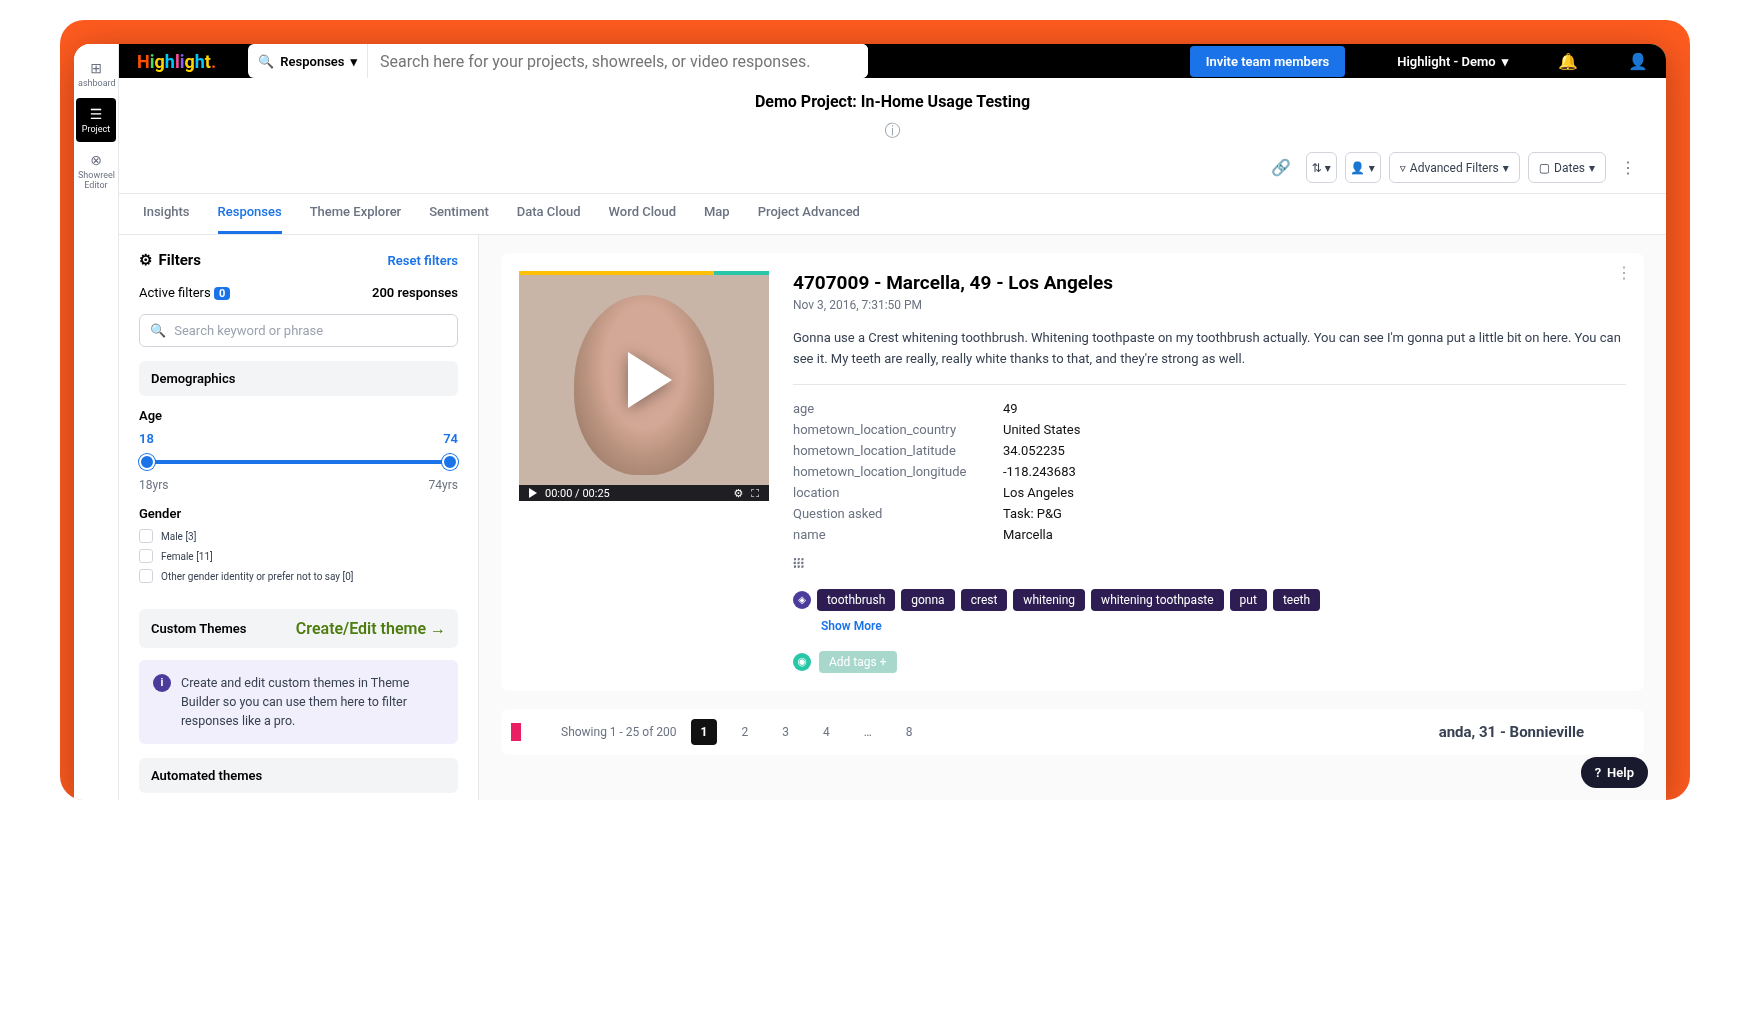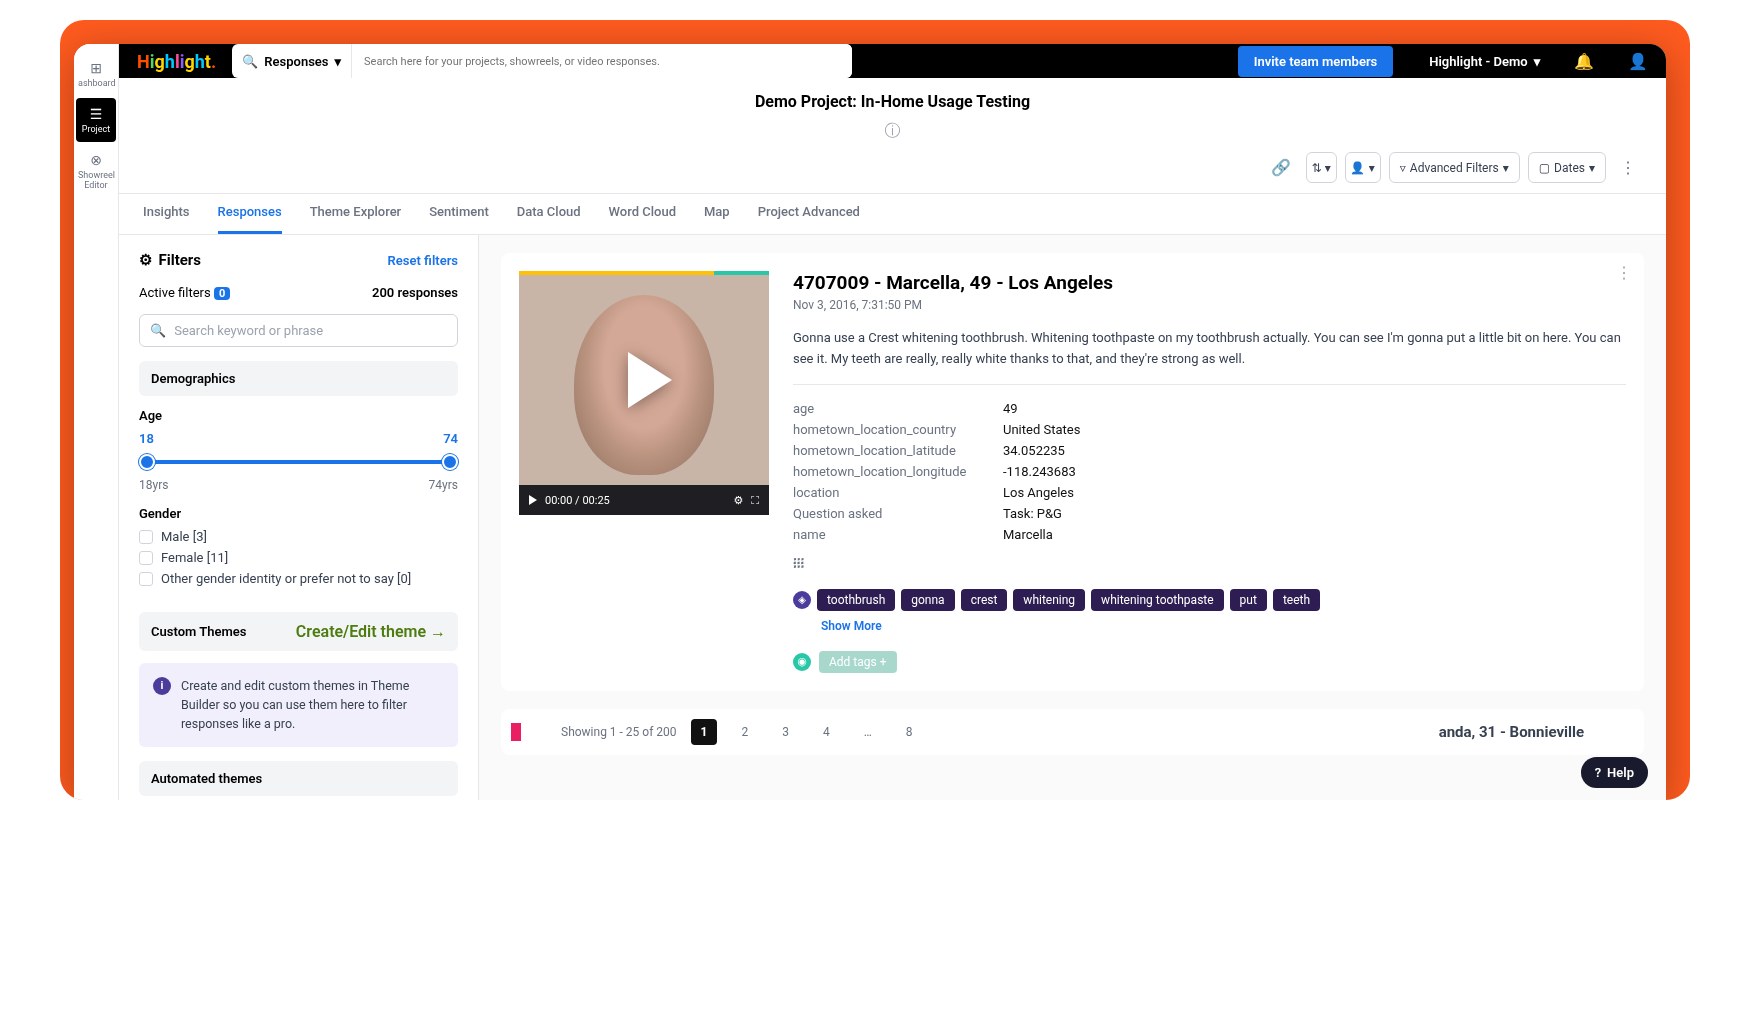--- a/index.html
+++ b/index.html
@@ -4,26 +4,26 @@
 <style>
 * { box-sizing: border-box; margin: 0; padding: 0; font-family: -apple-system, BlinkMacSystemFont, "Segoe UI", Roboto, sans-serif; }
 body { background: #fff; }
 .orange-frame { background: #ff5b1f; border-radius: 24px; padding: 24px 24px 0 24px; margin: 20px 60px; position: relative; overflow: hidden; height: 780px; }
 .app-window { background: #fff; border-radius: 16px 16px 0 0; overflow: hidden; position: relative; height: 100%; box-shadow: 0 8px 40px rgba(0,0,0,0.3); margin-left: -10px; }
 .sidebar-strip { position: absolute; left: 0; top: 0; bottom: 0; width: 45px; background: #fff; border-right: 1px solid #e5e7eb; display: flex; flex-direction: column; align-items: center; padding-top: 8px; z-index: 5; }
 .sidebar-item-strip { width: 40px; padding: 8px 2px; text-align: center; font-size: 9px; color: #6b7280; cursor: pointer; margin-bottom: 2px; }
 .sidebar-item-strip.active { background: #000; color: #fff; border-radius: 4px; }
 .sidebar-icon { display: block; margin: 0 auto 2px; font-size: 14px; }
 .main-area { margin-left: 45px; height: 100%; display: flex; flex-direction: column; }
-.topbar { background: #000; height: 34px; display: flex; align-items: center; padding: 0 18px; gap: 16px; }
+.topbar { background: #000; height: 34px; display: flex; align-items: center; padding: 0 18px; gap: 32px; }
 .logo { font-weight: 700; font-size: 18px; }
 .logo .h { color: #ff4d00; } .logo .i { color: #4bd865; } .logo .g { color: #ffd400; } .logo .hh { color: #00c7ff; } .logo .l { color: #ff4d9c; } .logo .ii { color: #8a5cff; } .logo .t { color: #ffd400; } .logo .dot { color: #ff4d00; }
 .search-wrap { display: flex; align-items: center; background: #fff; border-radius: 6px; overflow: hidden; flex: 0 0 620px; height: 34px; }
 .search-left { display: flex; align-items: center; padding: 0 10px; gap: 6px; border-right: 1px solid #e5e7eb; height: 100%; font-size: 13px; font-weight: 600; }
-.search-input { border: none; outline: none; flex: 1; padding: 0 12px; font-size: 11px; color: #6b7280; height: 100%; }
+.search-input { border: none; outline: none; flex: 1; padding: 0 12px; font-size: 16px; color: #6b7280; height: 100%; }
 .invite-btn { background: #1a73e8; color: #fff; border: none; border-radius: 4px; padding: 8px 16px; font-size: 13px; font-weight: 600; cursor: pointer; margin-left: auto; }
 .account-sel { color: #fff; font-size: 13px; font-weight: 600; margin-left: 20px; display: flex; align-items: center; gap: 6px; }
 .topbar-icon { color: #fff; margin-left: 18px; cursor: pointer; }
 .project-header { display: flex; align-items: center; padding: 14px 24px 10px; border-bottom: 1px solid #e5e7eb; gap: 10px; flex-direction: column; }
 .project-title { font-size: 16px; font-weight: 700; }
 .header-actions { margin-left: auto; display: flex; gap: 8px; }
 .header-btn { border: 1px solid #d1d5db; background: #fff; border-radius: 6px; padding: 5px 10px; font-size: 12px; display: flex; align-items: center; gap: 4px; cursor: pointer; color: #374151; }
 .icon-btn { padding: 5px; }
 .tabs { display: flex; padding: 0 24px; gap: 28px; border-bottom: 1px solid #e5e7eb; }
 .tab { padding: 10px 0 12px; font-size: 13px; color: #6b7280; cursor: pointer; border-bottom: 3px solid transparent; font-weight: 500; }
@@ -37,35 +37,35 @@
 .badge { background: #1a73e8; color: #fff; border-radius: 4px; padding: 0 5px; font-size: 11px; font-weight: 700; }
 .search-kw { border: 1px solid #d1d5db; border-radius: 6px; padding: 8px 10px; display: flex; align-items: center; gap: 8px; margin-bottom: 14px; color: #9ca3af; font-size: 13px; }
 .section-head { background: #f3f4f6; padding: 10px 12px; font-size: 13px; font-weight: 600; border-radius: 6px; margin-bottom: 12px; display: flex; align-items: center; }
 .age-label { font-size: 13px; font-weight: 600; margin-bottom: 8px; }
 .range-row { display: flex; justify-content: space-between; font-size: 13px; color: #1a73e8; font-weight: 600; }
 .slider { position: relative; height: 20px; margin: 6px 0; }
 .slider-track { position: absolute; top: 8px; left: 0; right: 0; height: 4px; background: #1a73e8; border-radius: 2px; }
 .slider-thumb { position: absolute; top: 2px; width: 16px; height: 16px; background: #1a73e8; border-radius: 50%; border: 2px solid #fff; box-shadow: 0 0 0 1px #1a73e8; }
 .range-row.sub { color: #6b7280; font-weight: 400; font-size: 12px; margin-bottom: 14px; }
 .gender-title { font-size: 13px; font-weight: 600; margin-bottom: 8px; }
-.check-row { display: flex; align-items: center; gap: 8px; font-size: 13px; margin-bottom: 6px; color: #374151; }
+.check-row { display: flex; align-items: center; gap: 8px; font-size: 10px; margin-bottom: 6px; color: #374151; }
 .check-box { width: 14px; height: 14px; border: 1.5px solid #d1d5db; border-radius: 3px; }
 .theme-link { color: #4d7c0f; font-size: 16px; font-weight: 600; margin-left: auto; }
 .theme-info { background: #f1effc; border-radius: 6px; padding: 14px; display: flex; gap: 10px; font-size: 12.5px; line-height: 1.5; color: #374151; margin-bottom: 14px; }
 .info-dot { width: 18px; height: 18px; background: #4b3c9b; border-radius: 50%; color: #fff; font-size: 11px; font-weight: 700; display: flex; align-items: center; justify-content: center; flex-shrink: 0; }
 .responses-panel { flex: 1; padding: 18px 22px; overflow-y: auto; background: #fafafa; position: relative; }
 .response-card { background: #fff; border-radius: 8px; padding: 18px; display: flex; gap: 24px; margin-bottom: 18px; position: relative; }
 .video-box { width: 250px; flex-shrink: 0; }
 .video-prog { height: 4px; display: flex; }
 .video-prog .y { background: #ffc107; flex: 0 0 78%; }
 .video-prog .g { background: #28c7a7; flex: 1; }
 .video-frame { background: #c9b5a8; height: 210px; position: relative; display: flex; align-items: center; justify-content: center; }
 .face-ph { width: 140px; height: 180px; background: radial-gradient(ellipse at 50% 40%, #d4a896 40%, #b8927e 60%, #8a6d5c 100%); border-radius: 50% 50% 45% 45%; position: relative; margin-top: 10px; }
 .play-btn { position: absolute; width: 0; height: 0; border-left: 44px solid #fff; border-top: 28px solid transparent; border-bottom: 28px solid transparent; margin-left: 12px; filter: drop-shadow(0 2px 8px rgba(0,0,0,0.4)); }
-.video-controls { background: #1f1f23; height: 30px; display: flex; align-items: center; padding: 0 10px; gap: 8px; font-size: 11px; color: #fff; }
+.video-controls { background: #1f1f23; height: 16px; display: flex; align-items: center; padding: 0 10px; gap: 8px; font-size: 11px; color: #fff; }
 .vc-play { width: 0; height: 0; border-left: 8px solid #fff; border-top: 5px solid transparent; border-bottom: 5px solid transparent; }
 .vc-spacer { flex: 1; }
 .resp-body { flex: 1; }
 .resp-title { font-size: 19px; font-weight: 700; margin-bottom: 4px; }
 .resp-date { font-size: 12px; color: #6b7280; margin-bottom: 16px; }
 .resp-transcript { font-size: 13px; line-height: 1.6; color: #374151; margin-bottom: 16px; padding-bottom: 14px; border-bottom: 1px solid #e5e7eb; }
 .meta-table { font-size: 13px; }
 .meta-row { display: flex; margin-bottom: 6px; }
 .meta-key { width: 210px; color: #6b7280; }
 .meta-val { color: #111; }

